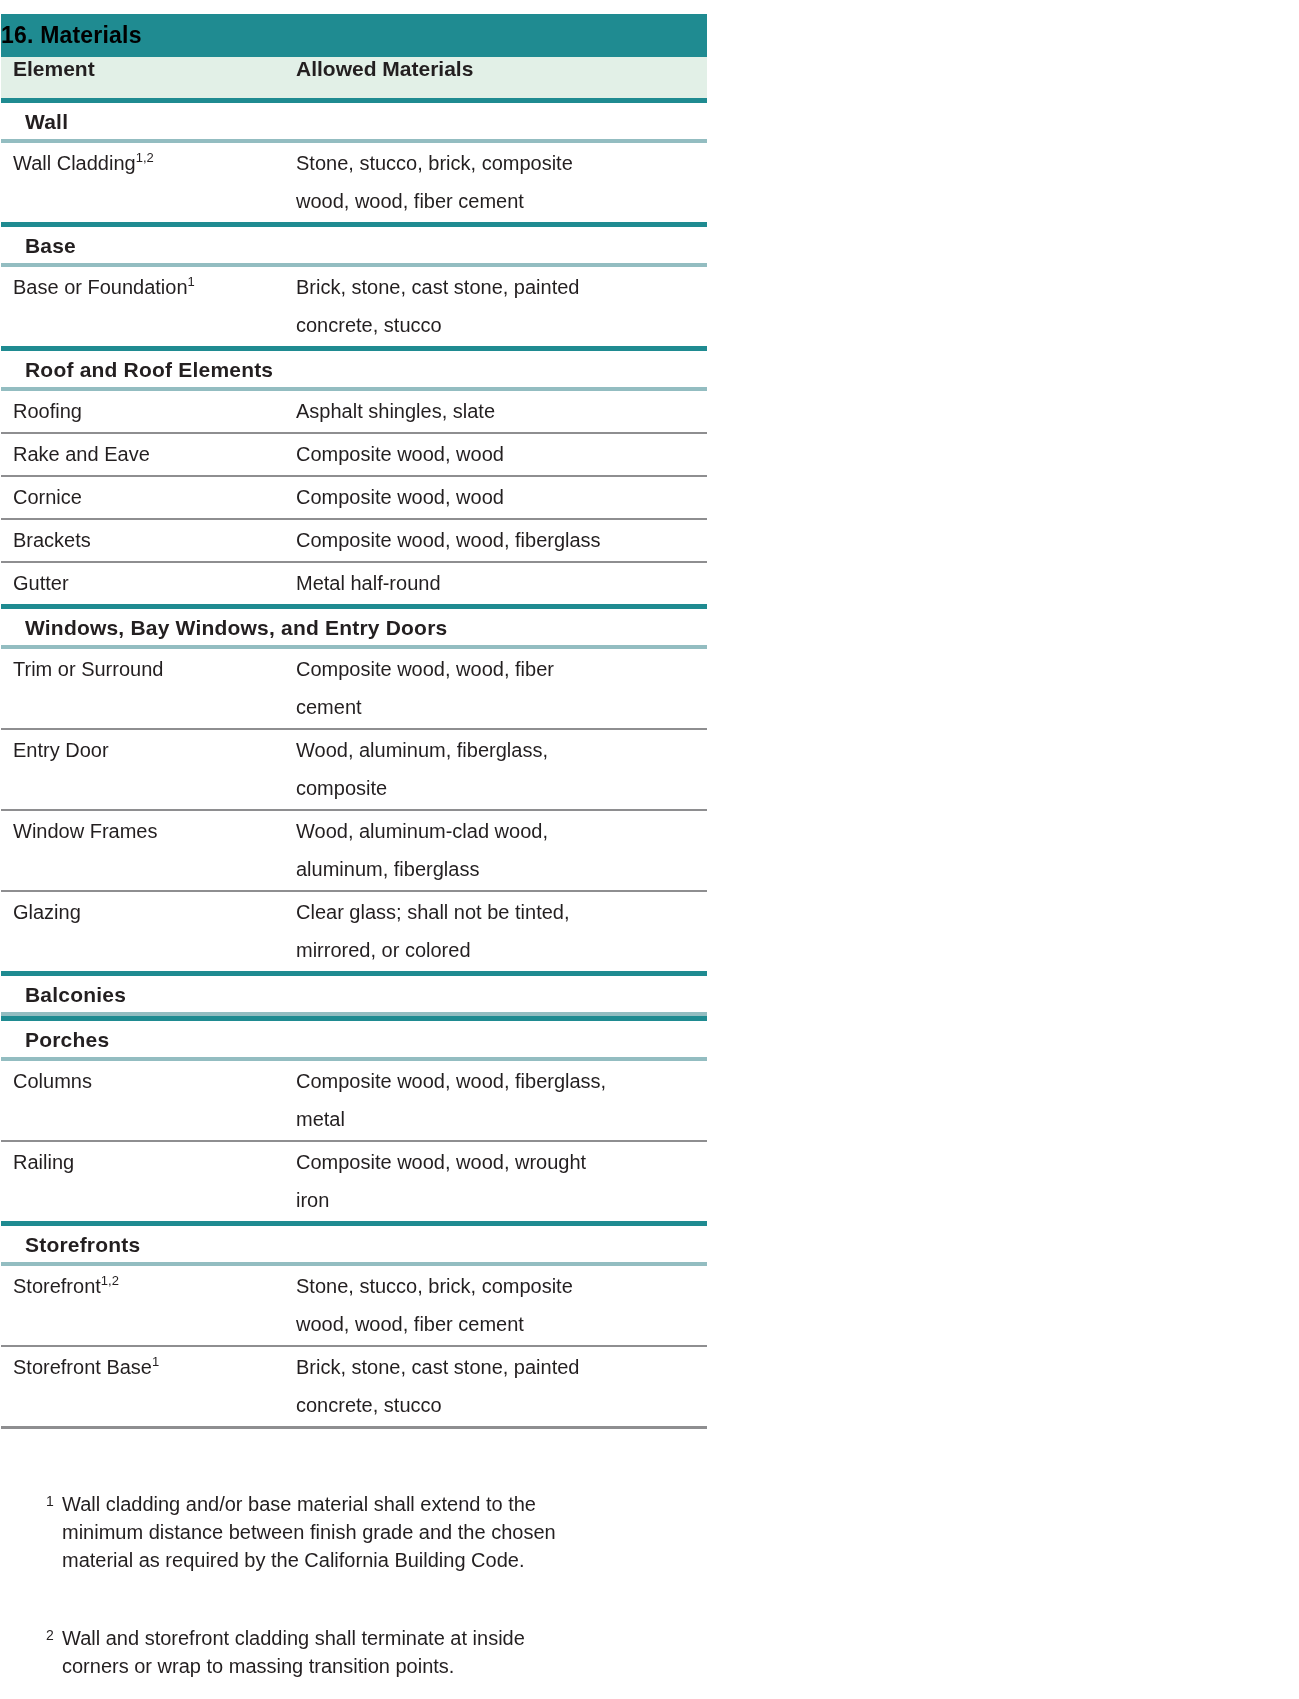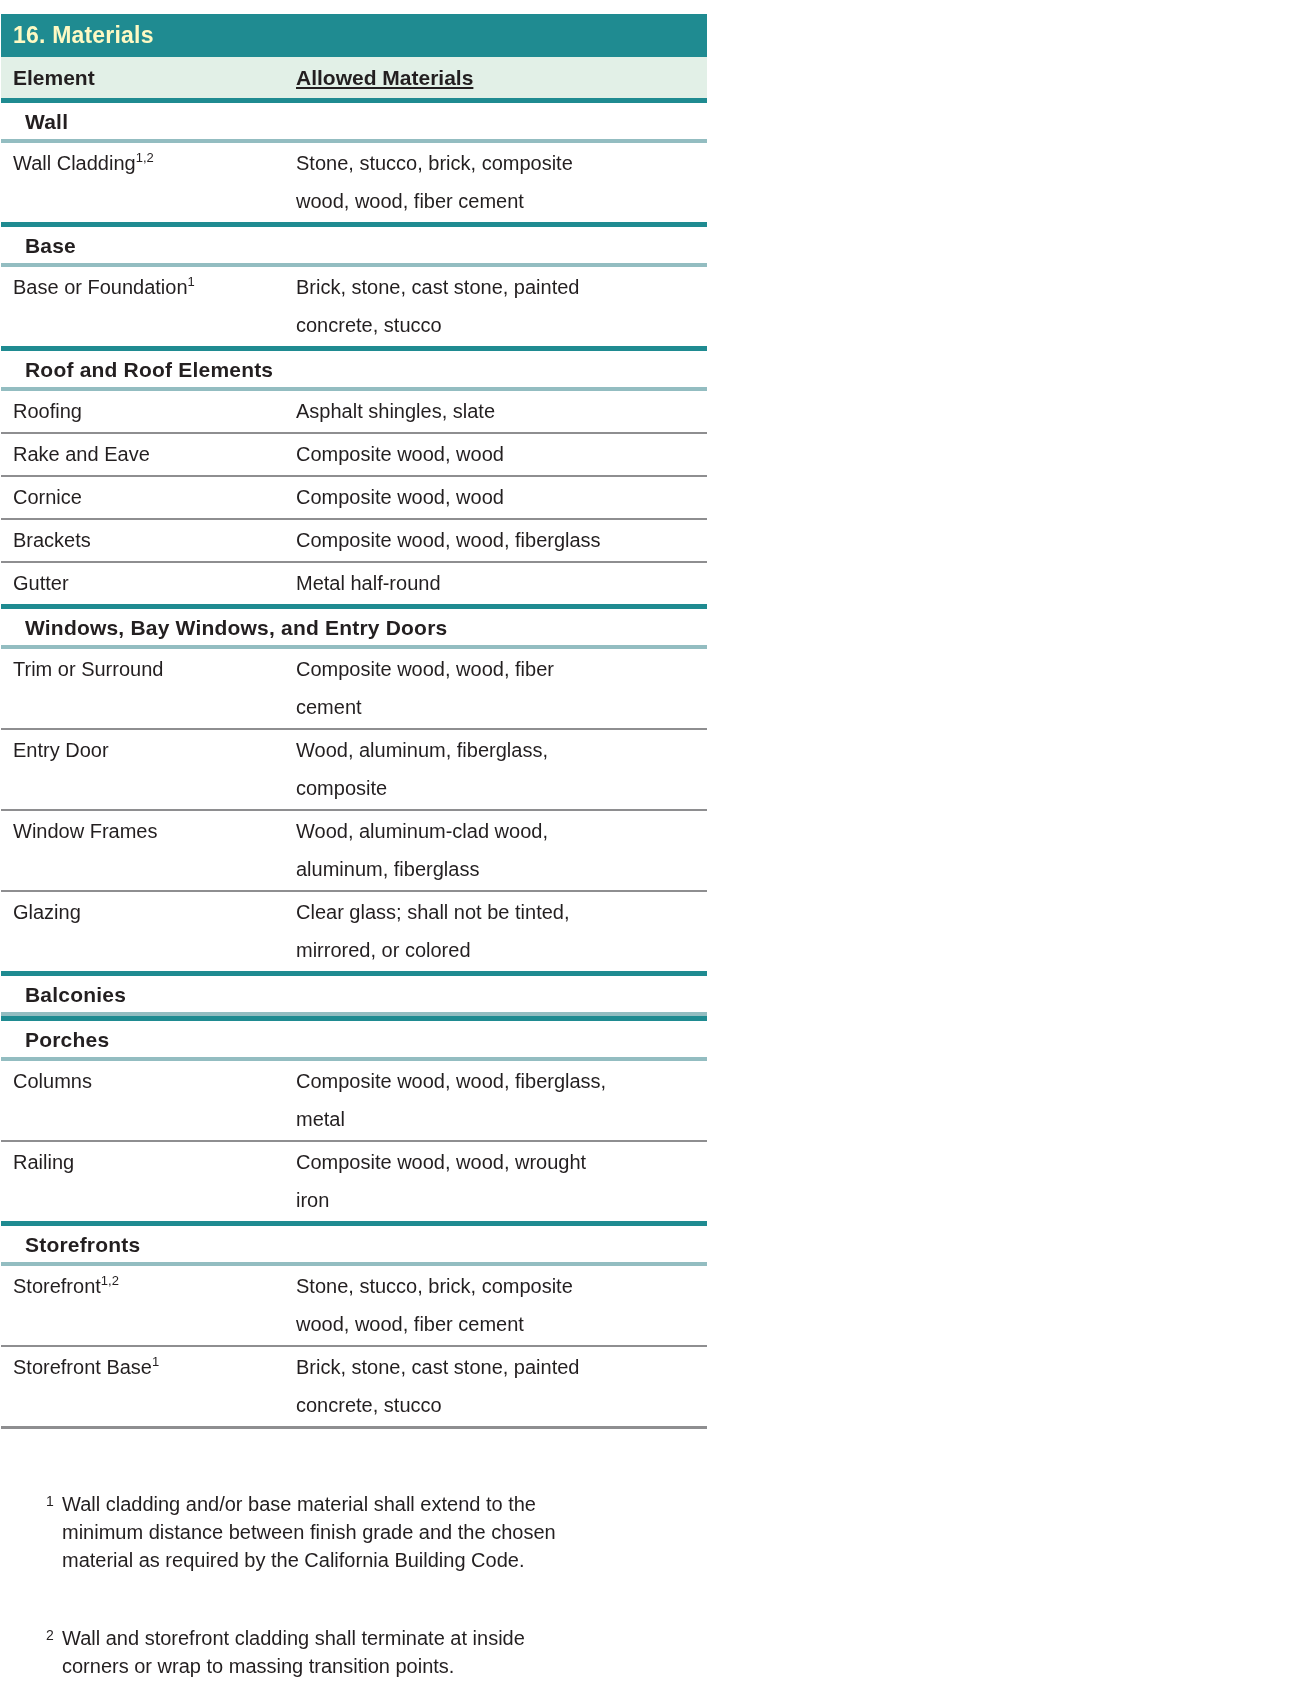--- a/index.html
+++ b/index.html
@@ -22,38 +22,36 @@
     top: 14px;
     width: 706px;
     border-bottom: 3px solid var(--gray-rule, #8E8E90);
   }
 
   .title-bar {
     background: var(--teal, #1F8B91);
     height: 43px;
     display: flex;
     align-items: center;
-    padding-left: 12px;
     box-sizing: border-box;
-    color: #fef9c3;
+    color: #000000;
     font-weight: bold;
     font-size: 23px;
     letter-spacing: 0.2px;
   }
 
   .head-row {
     background: var(--mint, #E2F0E7);
     height: 41px;
     display: flex;
-    align-items: center;
     font-weight: bold;
     font-size: 21px;
   }
   .head-row .c1 { padding-left: 12px; box-sizing: border-box; width: 295px; flex: none; }
-  .head-row .c2 { flex: 1; text-decoration: underline; }
+  .head-row .c2 { flex: 1; }
 
   .section { border-top: 5px solid var(--teal, #1F8B91); }
 
   .section-heading {
     font-weight: bold;
     font-size: 21px;
     line-height: 25px;
     padding: 6px 0 5px 24px;
     border-bottom: 4px solid var(--light-rule, #93BDC1);
     letter-spacing: 0.2px;

